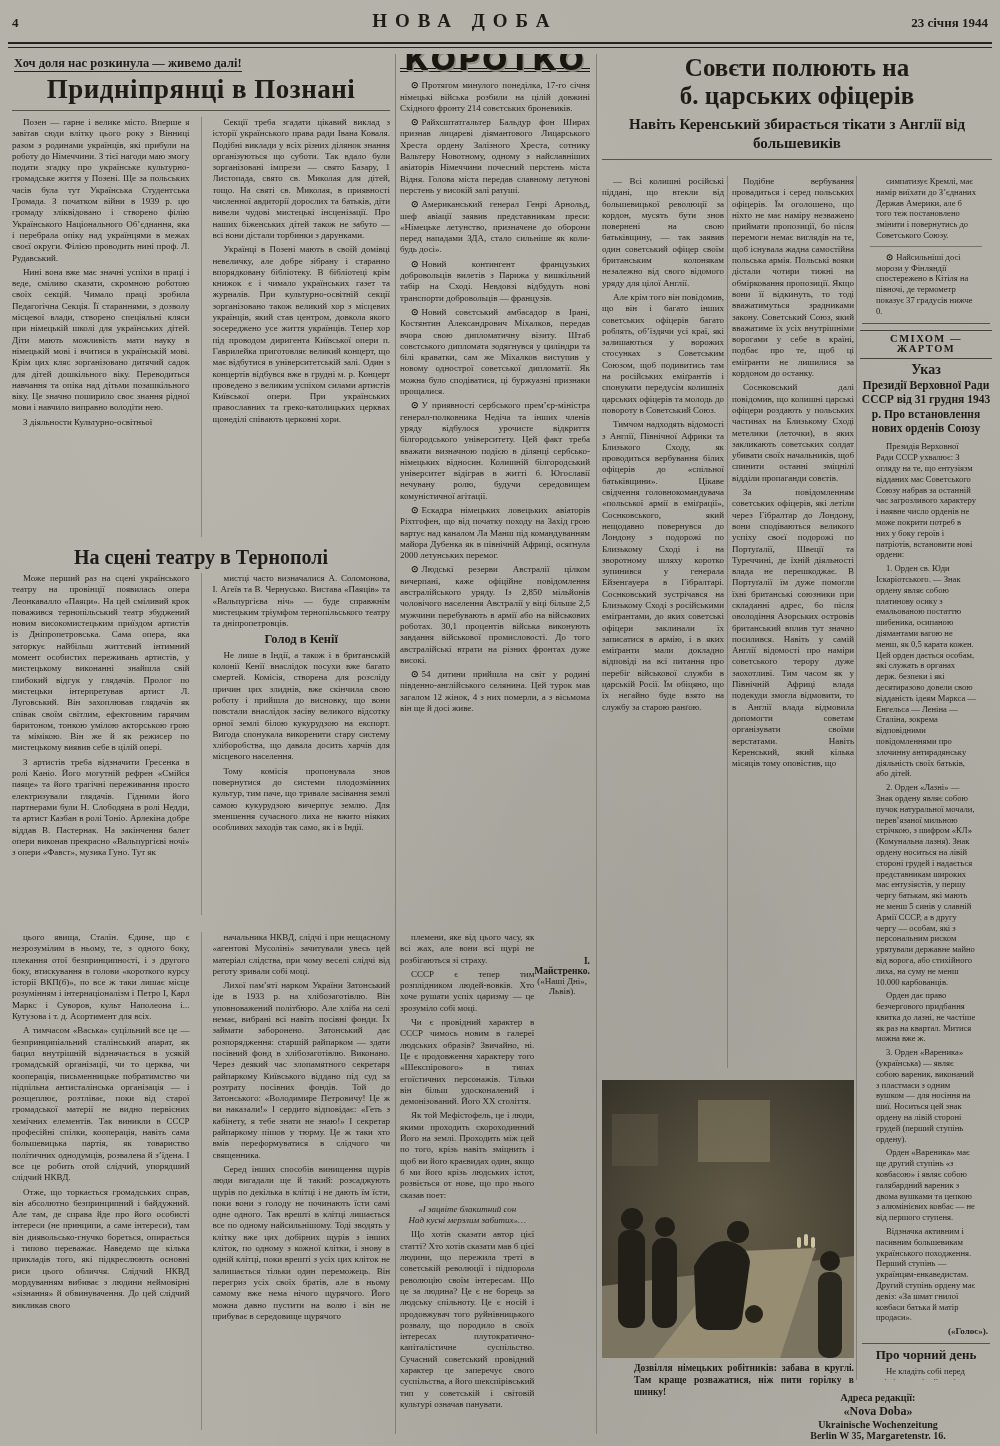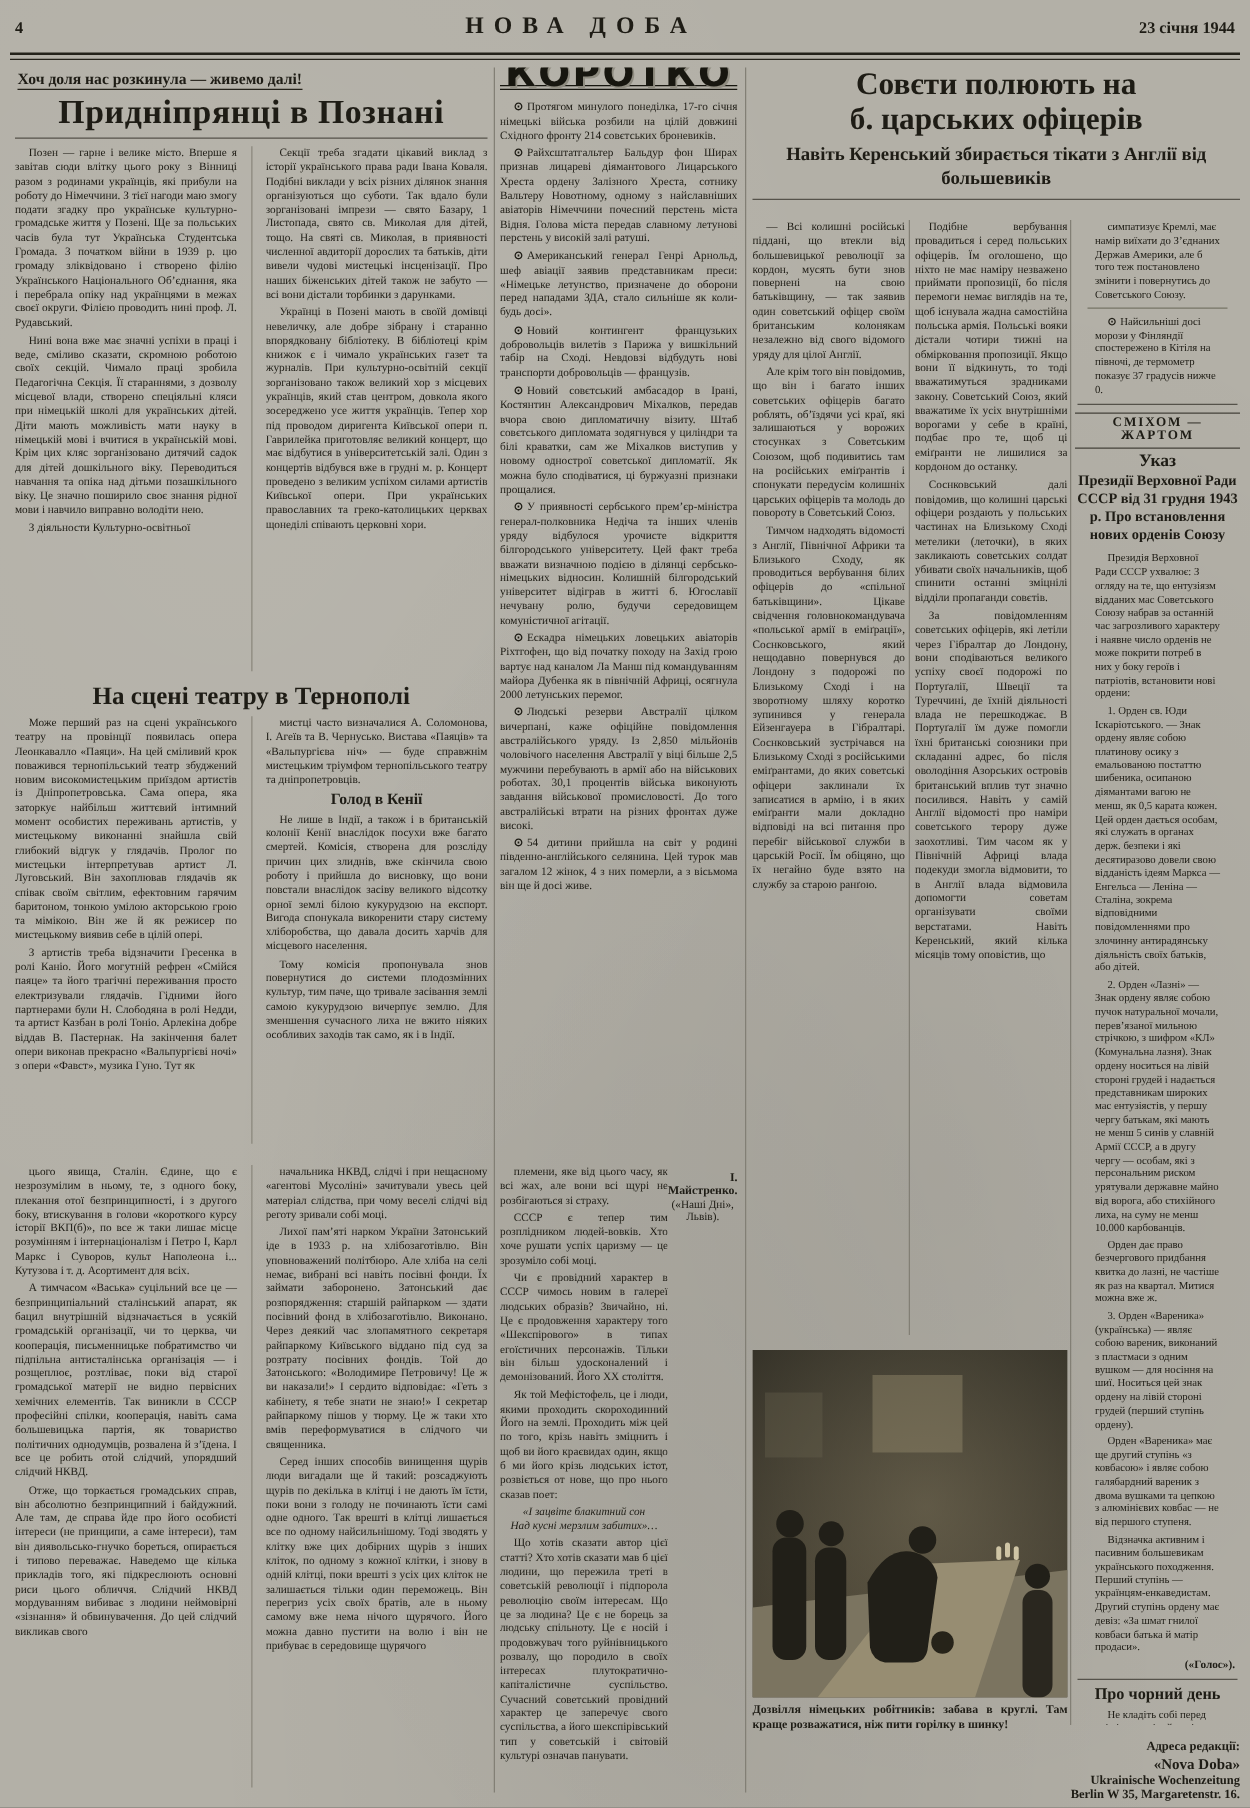--- a/index.html
+++ b/index.html
@@ -20,21 +20,21 @@
   #poznan{left:12px;top:54px;width:378px;}
   #ternopil{left:12px;top:546px;width:378px;}
   #bottomleft{left:12px;top:932px;width:378px;height:500px;}
   #korotko{left:400px;top:54px;width:190px;height:866px;overflow:hidden;}
   #midbottom{left:400px;top:932px;width:190px;height:500px;display:flex;flex-direction:row;}
   #offhead{left:602px;top:54px;width:390px;}
   #offcol1{left:602px;top:176px;width:122px;height:892px;overflow:hidden;}
   #offcol2{left:732px;top:176px;width:122px;height:892px;overflow:hidden;}
   #col3{left:860px;top:176px;width:132px;height:1204px;overflow:hidden;}
   #photoblock{left:602px;top:1080px;width:252px;}
-  #address{left:764px;top:1392px;width:228px;text-align:right;}
+  #address{left:764px;top:1392px;width:228px;text-align:center;}
 
   .vrule{position:absolute;width:1px;background:#827f75;}
   #vr1{left:395px;top:54px;height:1380px;}
   #vr2{left:596px;top:54px;height:1380px;}
   #vr3{left:727px;top:176px;height:892px;}
   #vr4{left:856px;top:176px;height:1204px;}
 
   .bt{font-size:9px;line-height:11.3px;text-align:justify;}
   .bt p{margin:0 0 3px 0;text-indent:11px;}
   .cols{display:flex;gap:11px;}
@@ -65,22 +65,22 @@
   .c3 p{margin:0 16px 3px;text-indent:10px;}
   hr.thin{border:none;border-top:1px solid #777467;margin:5px 10px;}
   hr.mid{border:none;border-top:1px solid #55524a;margin:6px 2px;}
   .smx{font-weight:bold;font-size:10.5px;letter-spacing:1.5px;text-align:center;
     border-top:1px solid #44423a;border-bottom:1px solid #44423a;padding:3px 0;margin:2px 0 6px;}
   .hum-t1{font-weight:bold;font-size:14px;text-align:center;margin:0;}
   .hum-t2{font-weight:bold;font-size:11.5px;line-height:1.25;text-align:center;margin:2px 0 6px;}
   .credit{text-align:right;font-weight:bold;font-size:9px;margin:2px 4px 0 0;}
   .bd-t{font-weight:bold;font-size:13px;text-align:center;margin:4px 0 5px;}
 
-  .caption{font-weight:bold;font-size:9.5px;line-height:12px;text-align:justify;margin-top:4px;}
-  .attr{margin-top:6px;}
+  .caption{font-weight:bold;font-size:9.5px;line-height:12px;text-align:justify;margin-top:4px;margin-left:32px;}
+  .attr{margin-top:24px;}
   .attr .a1{display:block;text-align:right;font-weight:bold;font-size:9.5px;}
   .attr .a2{display:block;text-align:center;font-size:9px;font-family:Liberation Serif, serif;}
   #address div{font-weight:bold;}
   .ad1{font-size:10px;}
   .ad2{font-size:12px;margin-top:1px;}
   .ad3{font-size:10px;}
   .ad4{font-size:10px;}
   #photoblock svg{display:block;}
 </style>
 </head>

